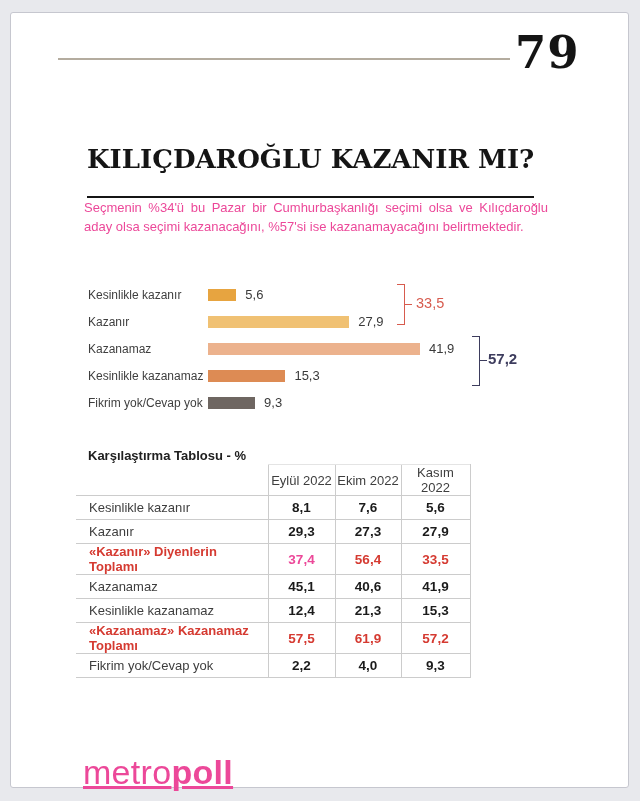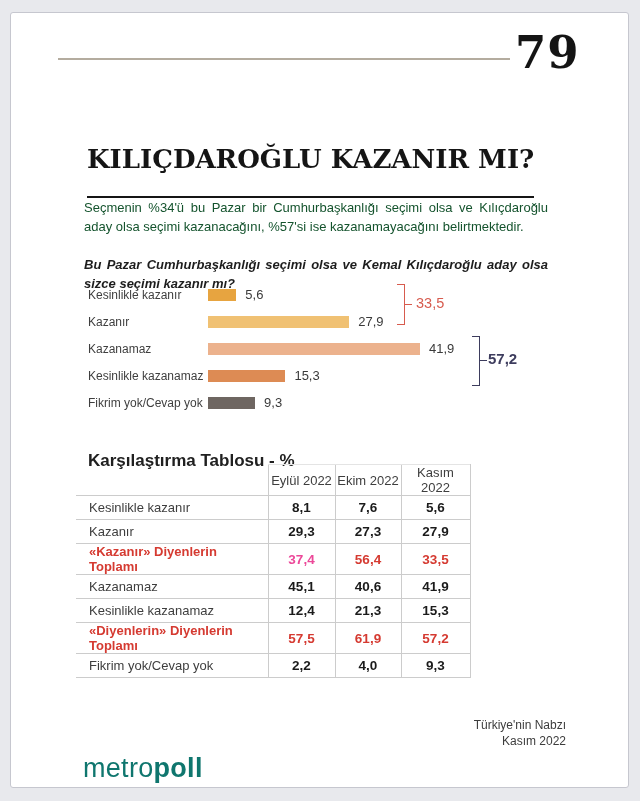--- a/index.html
+++ b/index.html
@@ -34,21 +34,21 @@
     font-weight:700; font-size:26px; line-height:1.2;
     color:#151515; letter-spacing:0px;
     border-bottom:2px solid #151515;
     padding-bottom:20px;
     white-space:nowrap;
   }
   .intro {
     position:absolute; left:73px; top:172px;
     width:464px;
     font-size:13px; line-height:19px;
-    color:#14532d; text-align:justify;
+    color:#ec4899; text-align:justify;
   }
   .question {
     position:absolute; left:73px; top:229px;
     width:464px;
     font-size:13px; line-height:19px;
     font-weight:700; font-style:italic;
     color:#1d1d1d; text-align:justify;
   }
   .chart { position:absolute; left:77px; top:268px; width:480px; }
   .chart-row { display:flex; align-items:center; height:27px; }
@@ -67,21 +67,21 @@
     right:-8px; top:50%; margin-top:-1px;
     width:7px; border-top:1.5px solid currentColor;
   }
   .bracket-1 { left:386px; top:271px; height:39px; }
   .bracket-2 { left:461px; top:323px; height:48px; }
   .annotation { position:absolute; white-space:nowrap; }
   .annotation-1 { left:405px; top:282px; font-size:14.5px; font-weight:400; }
   .annotation-2 { left:477px; top:337px; font-size:15px; font-weight:700; }
   .table-title {
     position:absolute; left:77px; top:424px;
-    font-size:17px; font-weight:700; color:#202020;
+    font-size:13px; font-weight:700; color:#202020;
   }
   .cmp-table {
     position:absolute; left:65px; top:451px;
     border-collapse:collapse; table-layout:fixed;
     width:394px;
   }
   .cmp-table col.c-lbl { width:192px; }
   .cmp-table col.c-1 { width:67px; }
   .cmp-table col.c-2 { width:66px; }
   .cmp-table col.c-3 { width:69px; }
@@ -93,41 +93,40 @@
   .cmp-table td { height:23px; }
   .cmp-table td.lbl { font-size:13px; color:#3e3e3e; padding-left:13px; text-align:left; }
   .cmp-table td.val {
     border-left:1px solid #cccccc;
     font-size:13.5px; font-weight:700; color:#1b1b1b; text-align:center;
   }
   .cmp-table td.val:last-child { border-right:1px solid #cccccc; }
   .cmp-table tr.hl td.lbl { font-weight:700; }
   .logo {
     position:absolute; left:72px; top:740px;
-    font-size:27px; color:#0f766e; letter-spacing:0.3px;
+    font-size:34px; color:#ec4899; letter-spacing:0.3px;text-decoration:underline;
   }
   .logo .bold { font-weight:700; }
   .footer-right {
     position:absolute; right:62px; top:704px;
     text-align:right; font-size:12px; line-height:16px; color:#3c3c3c;
   }
 </style>
 </head>
 <body>
 
 <div class="page">
 
   <div class="rule"></div>
   <div class="page-number">79</div>
 
   <h1 class="title">KILIÇDAROĞLU KAZANIR MI?</h1>
 
   <p class="intro">Seçmenin %34'ü bu Pazar bir Cumhurbaşkanlığı seçimi olsa ve Kılıçdaroğlu aday olsa seçimi kazanacağını, %57'si ise kazanamayacağını belirtmektedir.</p>
 
-  <p class="question">Bu Pazar Cumhurbaşkanlığı seçimi olsa ve Kemal Kılıçdaroğlu aday olsa sizce seçimi kazanır mı?</p>
 
   <div class="chart">
     <div class="chart-row">
       <span class="bar-label">Kesinlikle kazanır</span>
       <div class="bar" style="width: 28.336px; background: rgb(231, 164, 64);"></div>
       <span class="bar-value">5,6</span>
     </div>
     <div class="chart-row">
       <span class="bar-label">Kazanır</span>
       <div class="bar" style="width: 141.174px; background: rgb(240, 193, 115);"></div>
@@ -195,34 +194,30 @@
       <td class="val">40,6</td>
       <td class="val">41,9</td>
     </tr>
     <tr class="data-row">
       <td class="lbl">Kesinlikle kazanamaz</td>
       <td class="val">12,4</td>
       <td class="val">21,3</td>
       <td class="val">15,3</td>
     </tr>
     <tr class="data-row hl">
-      <td class="lbl" style="color: rgb(213, 58, 49);">«Diyenlerin» Diyenlerin Toplamı</td>
+      <td class="lbl" style="color: rgb(213, 58, 49);">«Kazanamaz» Kazanamaz Toplamı</td>
       <td class="val" style="color: rgb(213, 58, 49); margin-left: 23px;">57,5</td>
       <td class="val" style="color: rgb(213, 58, 49);">61,9</td>
       <td class="val" style="color: rgb(213, 58, 49);">57,2</td>
     </tr>
     <tr class="data-row">
       <td class="lbl">Fikrim yok/Cevap yok</td>
       <td class="val">2,2</td>
       <td class="val">4,0</td>
       <td class="val">9,3</td>
     </tr>
   </tbody>
     </table>
 
   <div class="logo"><span>metro</span><span class="bold">poll</span></div>
 
-  <div class="footer-right">
-    <div>Türkiye'nin Nabzı</div>
-    <div>Kasım 2022</div>
-  </div>
 
 </div>
 
 </body></html>

